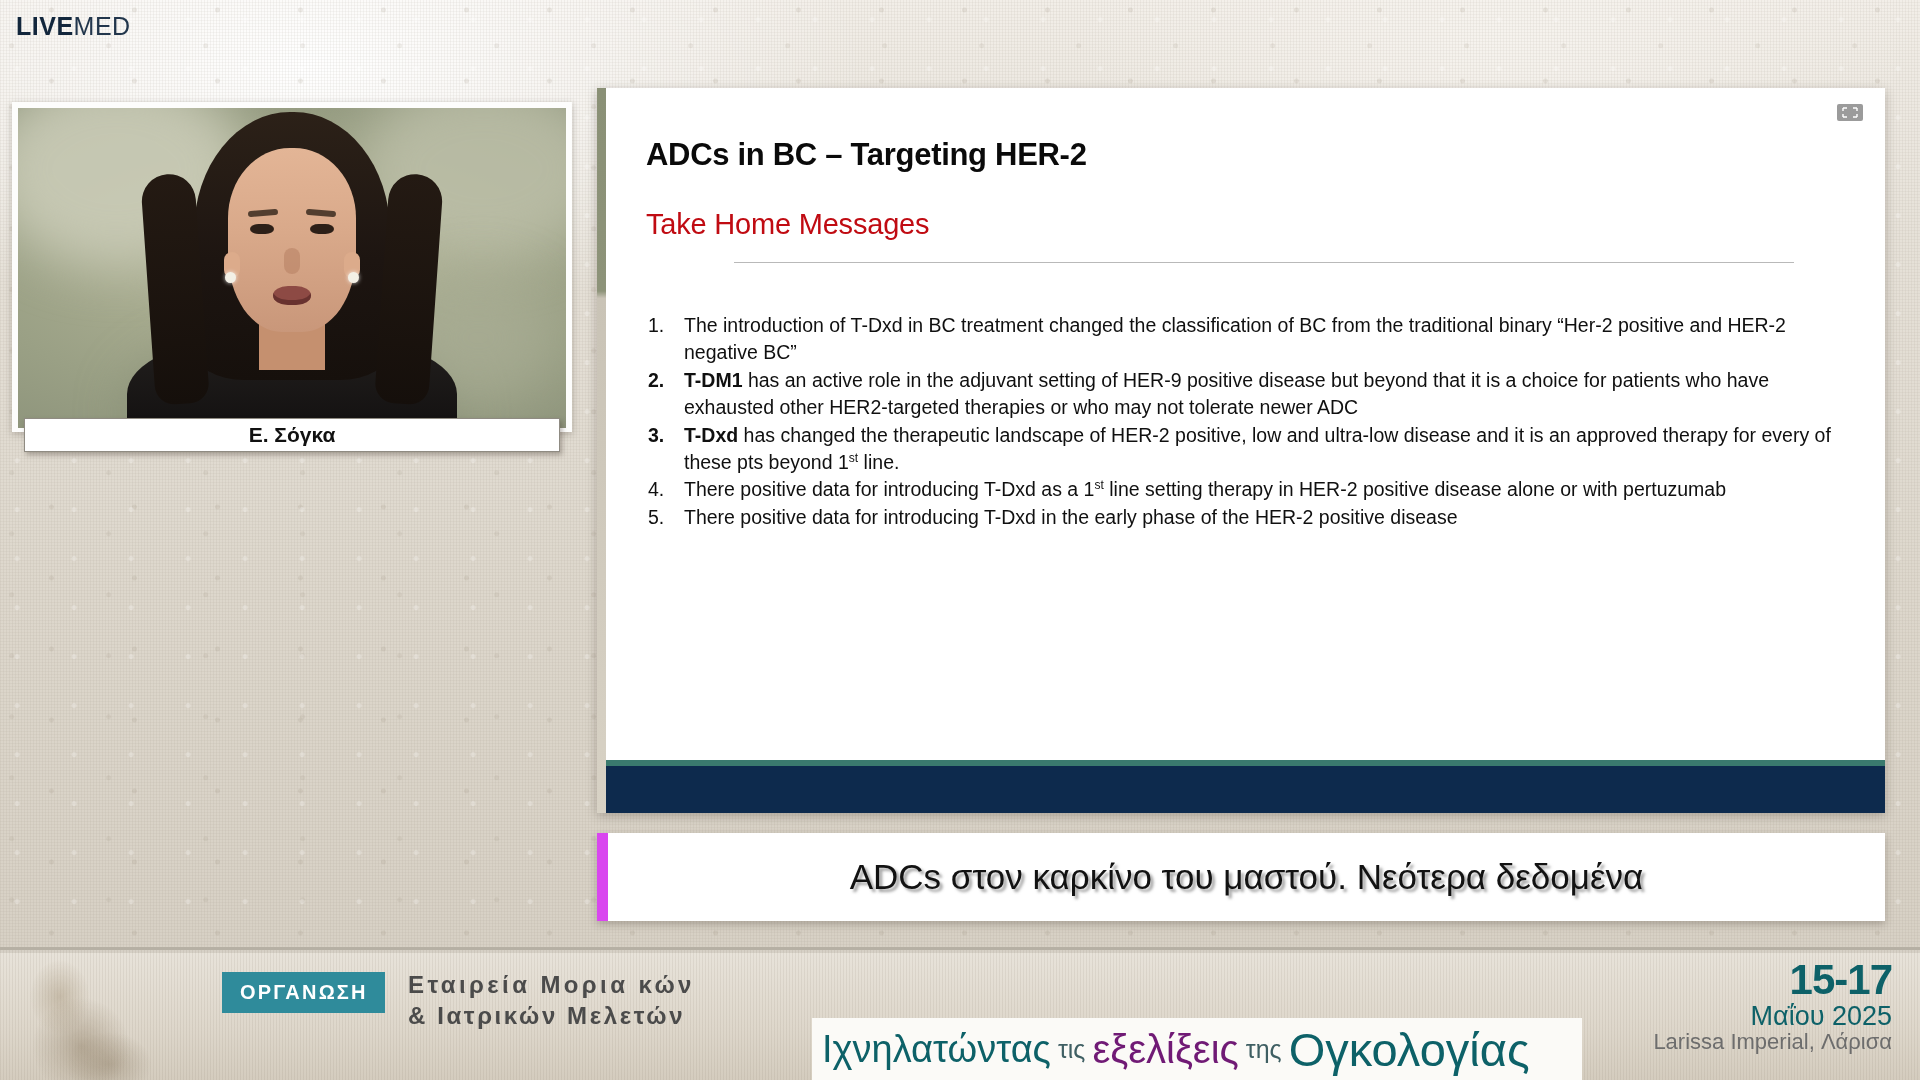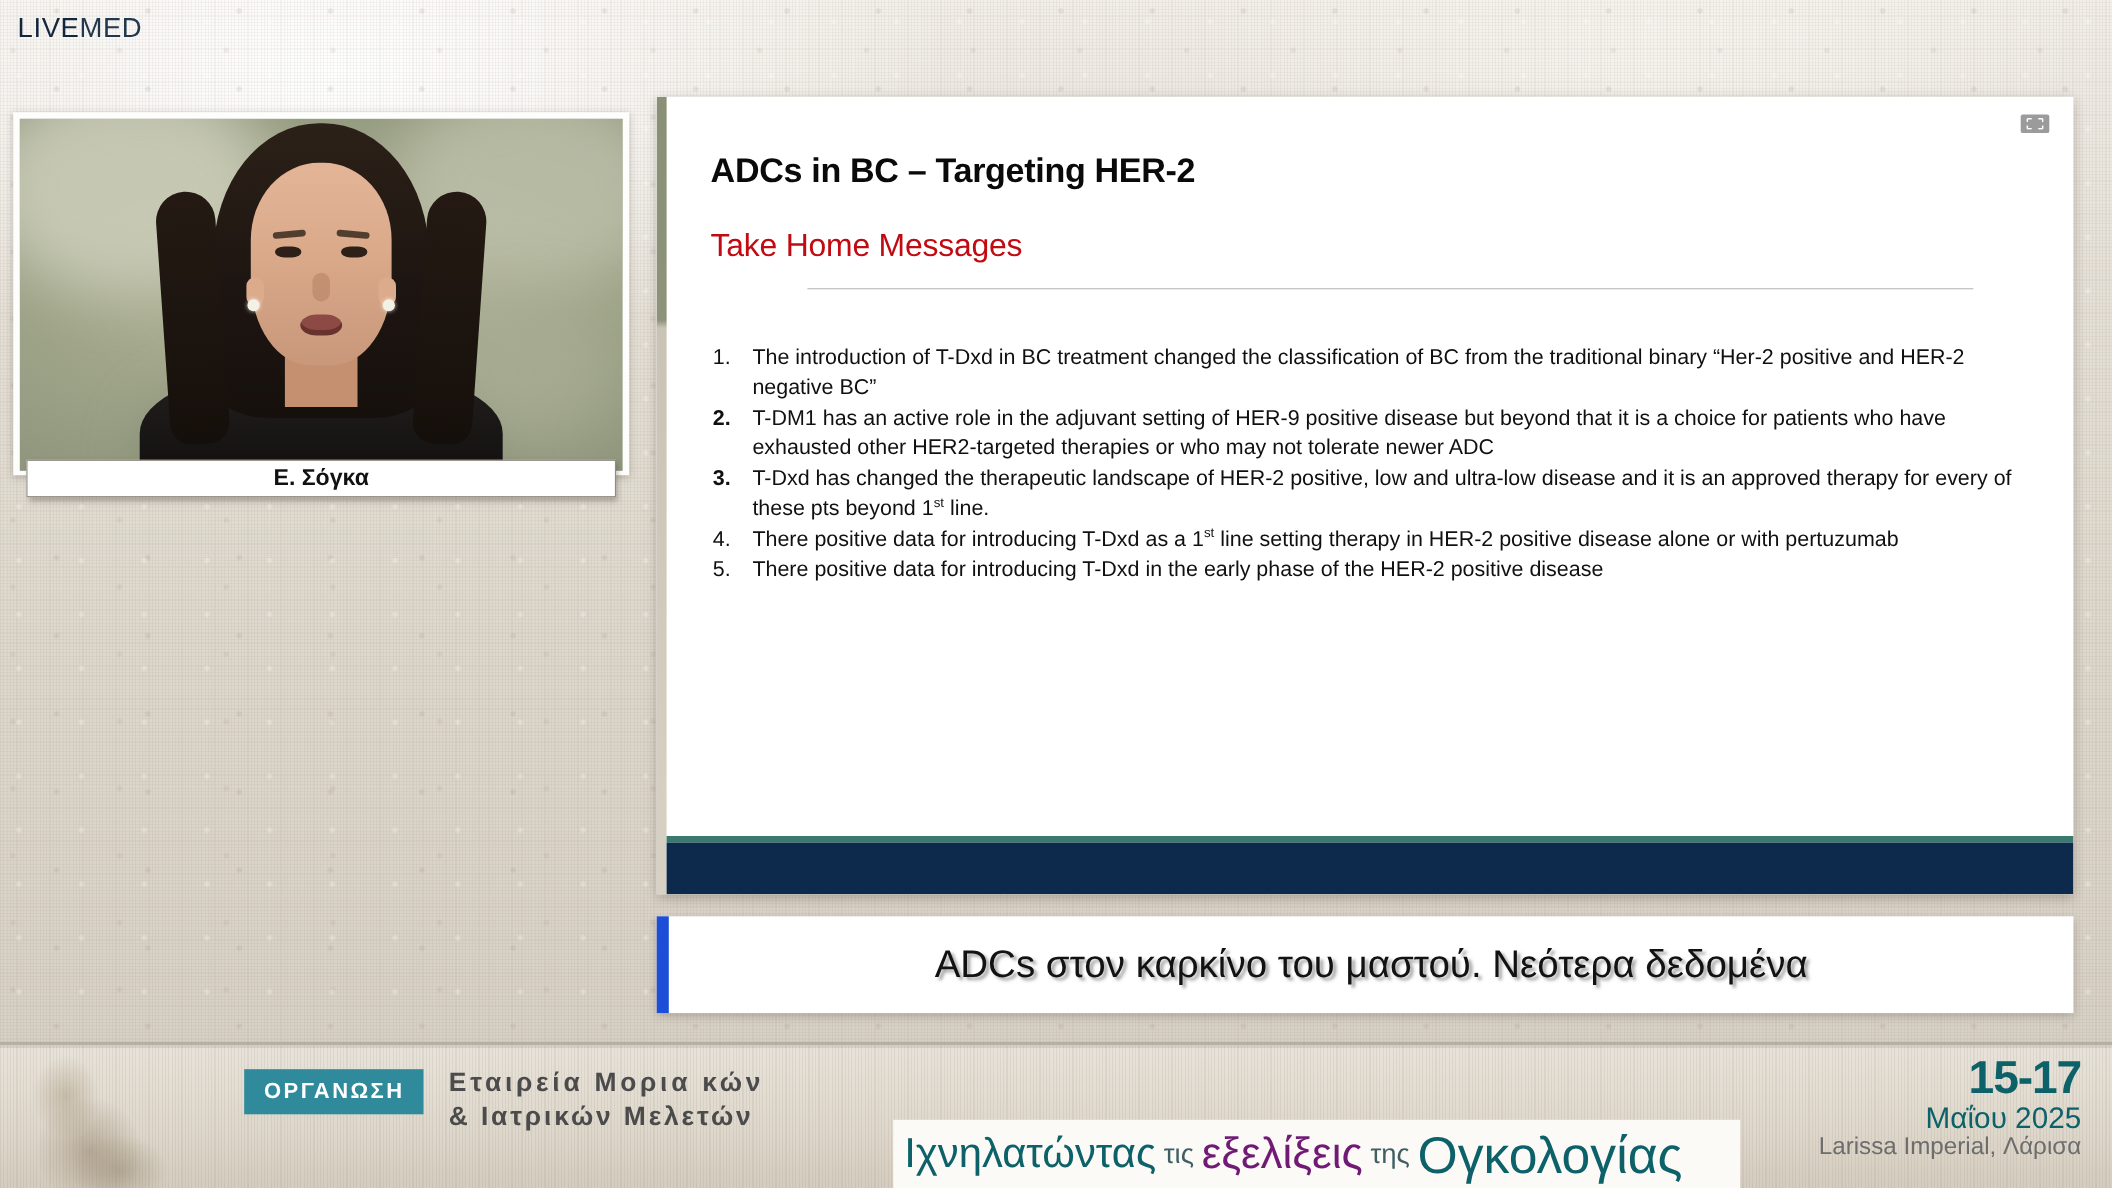--- a/index.html
+++ b/index.html
@@ -36,21 +36,21 @@
     background-size:57px 49px, 83px 71px, 97px 61px;
     opacity:.7;
   }
 
   
   .logo {
     position:absolute; left:16px; top:14px;
     font-size:25px; letter-spacing:.5px; line-height:1;
     z-index:6; white-space:nowrap;
   }
-  .logo .lv { font-weight:normal; color:#12263c; }
+  .logo .lv { font-weight:bold; color:#12263c; }
   .logo .md { font-weight:300; color:#22364c; }
 
   
   .video-wrap {
     position:absolute; left:12px; top:102px;
     width:560px; height:330px;
     background:#fdfdfc;
     padding:6px 6px 4px 6px;
     box-shadow:0 2px 7px rgba(60,50,40,.28);
     z-index:5;
@@ -170,38 +170,38 @@
   .bullets li {
     position:relative;
     padding-left:38px;
     margin-bottom:1px;
   }
   .bullets li .num {
     position:absolute; left:2px; top:0; width:28px;
     text-align:left;
   }
   .bullets li.strong-num .num { font-weight:bold; }
-  .bullets li b { font-weight:normal; }
+  .bullets li b { font-weight:bold; }
   .bullets li sup { font-size:.62em; vertical-align:super; }
 
   .slide-bottom-line {
     position:absolute; left:0; right:0; bottom:47px; height:6px;
     background:#3a7a6e;
   }
   .slide-bottom-band {
     position:absolute; left:0; right:0; bottom:0; height:47px;
     background:#0d2a4d;
   }
 
   
   .caption {
     position:absolute; left:597px; top:833px;
     width:1288px; height:88px;
     background:#ffffff;
-    border-left:11px solid #1d4ed8;
+    border-left:11px solid #d946ef;
     box-shadow:0 3px 8px rgba(60,50,40,.3);
     display:flex; align-items:center; justify-content:center;
     z-index:5;
   }
   .caption span {
     font-size:35px; color:#121212;
     text-shadow:3px 3px 3px rgba(130,130,130,.75);
   }
 
   

